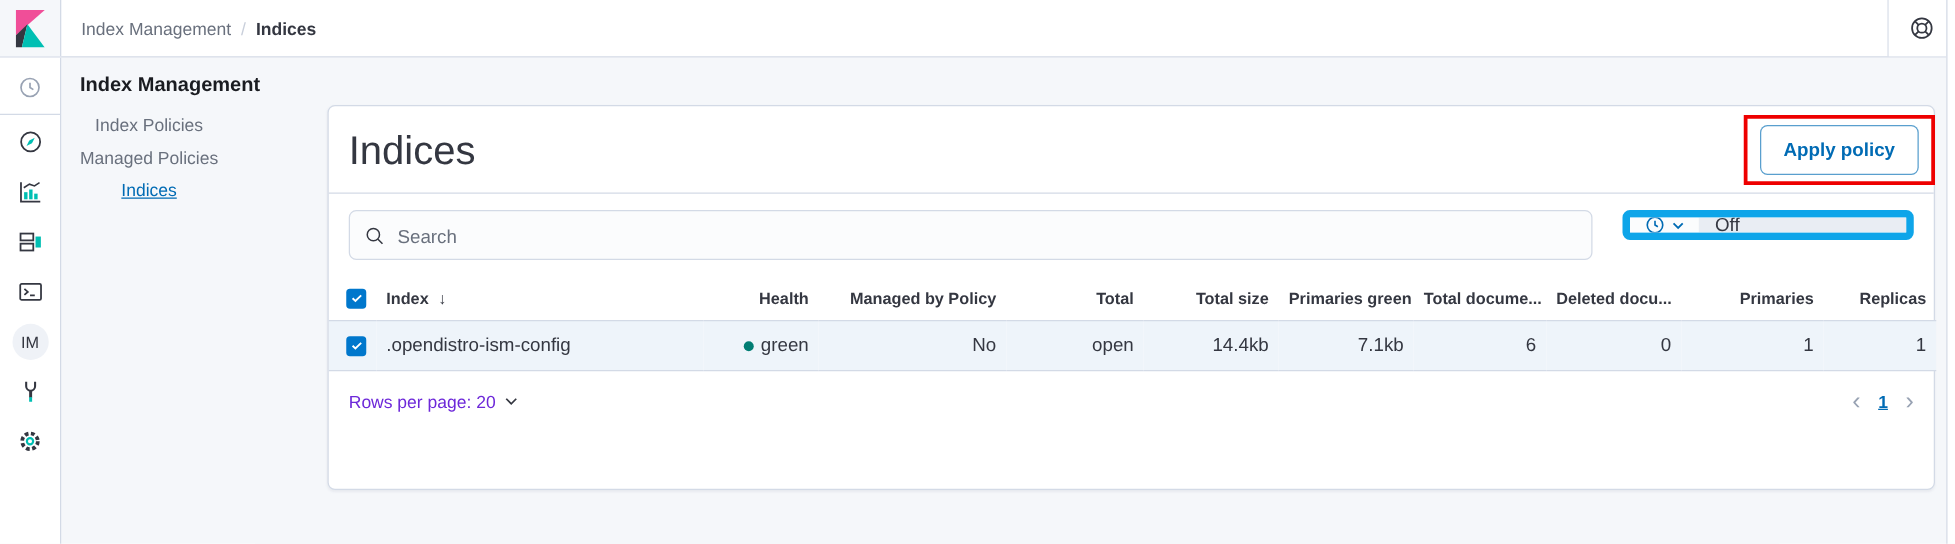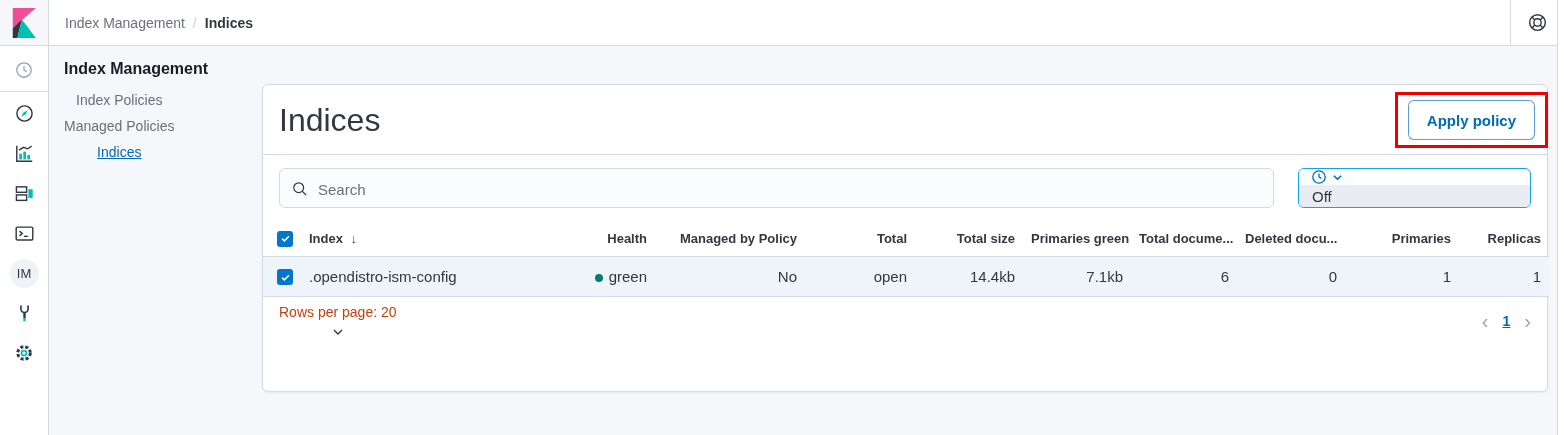--- a/index.html
+++ b/index.html
@@ -51,44 +51,44 @@
   .apply-btn { height:40px; padding:0 18px; background:#fff; border:1px solid rgba(0,107,180,.65);
                border-radius:6px; color:#006bb4; font-size:15px; font-weight:700; cursor:pointer;
                font-family:"Liberation Sans", sans-serif; }
 
   .toolbar { display:flex; gap:24px; padding:13px 16px; }
   .search-box { flex:1; height:40px; background:#fbfcfd; border:1px solid #d3dae6; border-radius:6px;
                 display:flex; align-items:flex-start; padding:12px 12px; }
   .search-box input { border:none; outline:none; background:transparent; font-size:15px; flex:1;
                       margin-left:10px; color:#343741; font-family:"Liberation Sans", sans-serif; }
   .search-box input::placeholder { color:#69707d; }
-  .refresh-picker { width:233px; height:40px; border:1px solid #0ea5e9; border-radius:6px;
-                    display:flex; overflow:hidden;flex-direction:column; }
+  .refresh-picker { width:233px; height:24px; border:6px solid #0ea5e9; border-radius:6px;
+                    display:flex; overflow:hidden; }
   .refresh-toggle { width:55px; background:#fbfcfd; border:none; display:flex; align-items:center;
                     justify-content:center; gap:5px; cursor:pointer; }
   .refresh-value { flex:1; background:#e9edf3; display:flex; align-items:center; padding-left:13px;
                    font-size:15px; color:#343741; }
 
   table.idx { width:100%; border-collapse:collapse; table-layout:fixed; font-size:15px; }
   table.idx th { font-size:13px; font-weight:700; color:#343741; padding:9px 8px; text-align:right;
                  border-bottom:1px solid #d3dae6; white-space:nowrap; overflow:hidden; }
   table.idx th.col-index, table.idx td.col-index { text-align:left; }
   table.idx th.col-cb, table.idx td.col-cb { text-align:center; padding:9px 4px 9px 10px; }
   table.idx td { padding:11px 8px; text-align:right; background:#eef4fa; border-bottom:1px solid #d3dae6;
                  white-space:nowrap; overflow:hidden; color:#343741; }
   .sort-arrow { font-weight:400; margin-left:4px; color:#343741; }
   .checkbox { width:16px; height:16px; background:#0077cc; border-radius:3px; display:inline-flex;
               align-items:center; justify-content:center; cursor:pointer; vertical-align:middle; }
   .health-dot { display:inline-block; width:8px; height:8px; border-radius:50%; background:#017d73;
                 margin-right:6px; vertical-align:middle; }
 
   .panel-footer { display:flex; justify-content:space-between; align-items:center; padding:0 16px;
                   height:48px; }
-  .rows-per-page { display:flex; align-items:center; gap:6px; font-size:14px; color:#c2410c;
-                   background:none; border:none; cursor:pointer; font-family:"Liberation Sans", sans-serif;flex-direction:column; }
+  .rows-per-page { display:flex; align-items:center; gap:6px; font-size:14px; color:#6d28d9;
+                   background:none; border:none; cursor:pointer; font-family:"Liberation Sans", sans-serif; }
   .pagination { display:flex; align-items:center; gap:14px; }
   .page-chevron { color:#98a2b3; font-size:20px; background:none; border:none; cursor:pointer;
                   line-height:1; font-family:"Liberation Sans", sans-serif; }
   .page-num { color:#006bb4; font-size:14px; font-weight:600; text-decoration:underline;
               background:none; border:none; cursor:pointer; font-family:"Liberation Sans", sans-serif; }
   svg { display:block; }
 </style>
 </head>
 <body>
 

